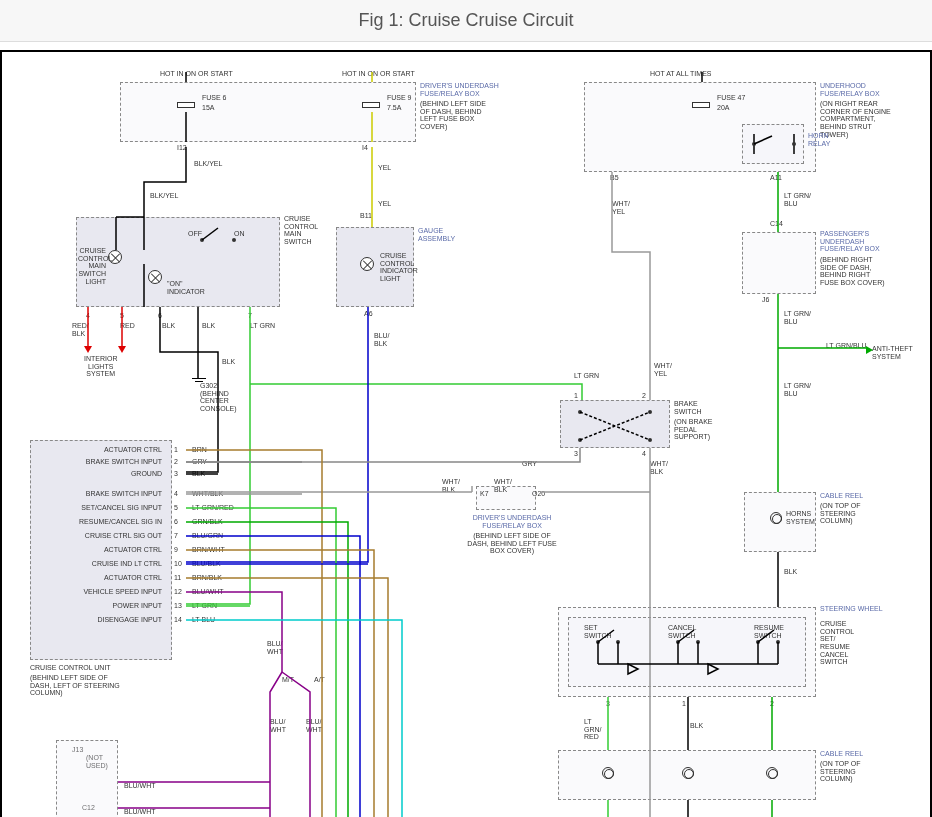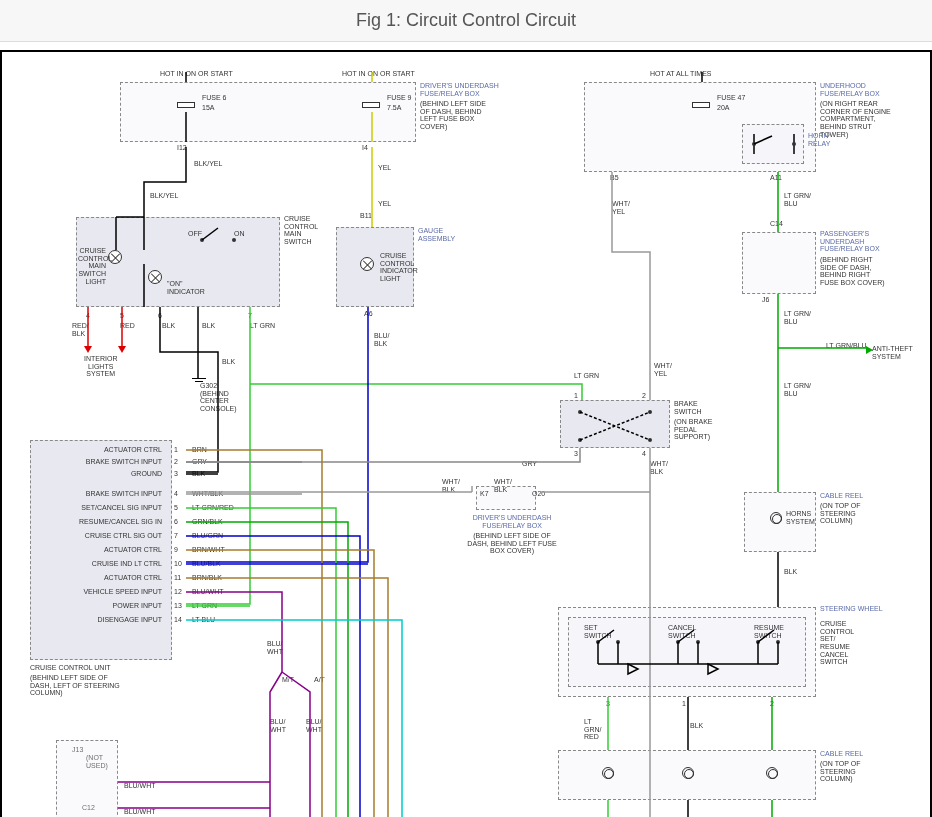--- a/index.html
+++ b/index.html
@@ -33,21 +33,21 @@
   .arrow-down { width:0; height:0; border-left:4px solid transparent; border-right:4px solid transparent; border-top:7px solid #000; position:absolute; }
   .arrow-down.red { border-top-color:#d00; }
   .arrow-right { width:0; height:0; border-top:4px solid transparent; border-bottom:4px solid transparent; border-left:7px solid #0a0; position:absolute; }
   .gnd { position:absolute; }
   .gnd::before { content:''; display:block; width:14px; height:1px; background:#000; }
   .gnd::after { content:''; display:block; width:8px; height:1px; background:#000; margin:2px auto 0; }
 </style>
 </head>
 <body>
 
-<div class="title-bar">Fig 1: Circuit Control Circuit</div>
+<div class="title-bar">Fig 1: Cruise Cruise Circuit</div>
 
 <div class="canvas">
 
   <div class="lbl" style="left:158px;top:18px">HOT IN ON OR START</div>
   <div class="lbl" style="left:340px;top:18px">HOT IN ON OR START</div>
   <div class="lbl" style="left:648px;top:18px">HOT AT ALL TIMES</div>
 
   <div class="box" style="left:118px;top:30px;width:296px;height:60px"></div>
   <div class="lbl blue" style="left:418px;top:30px">DRIVER'S UNDERDASH
 FUSE/RELAY BOX</div>

